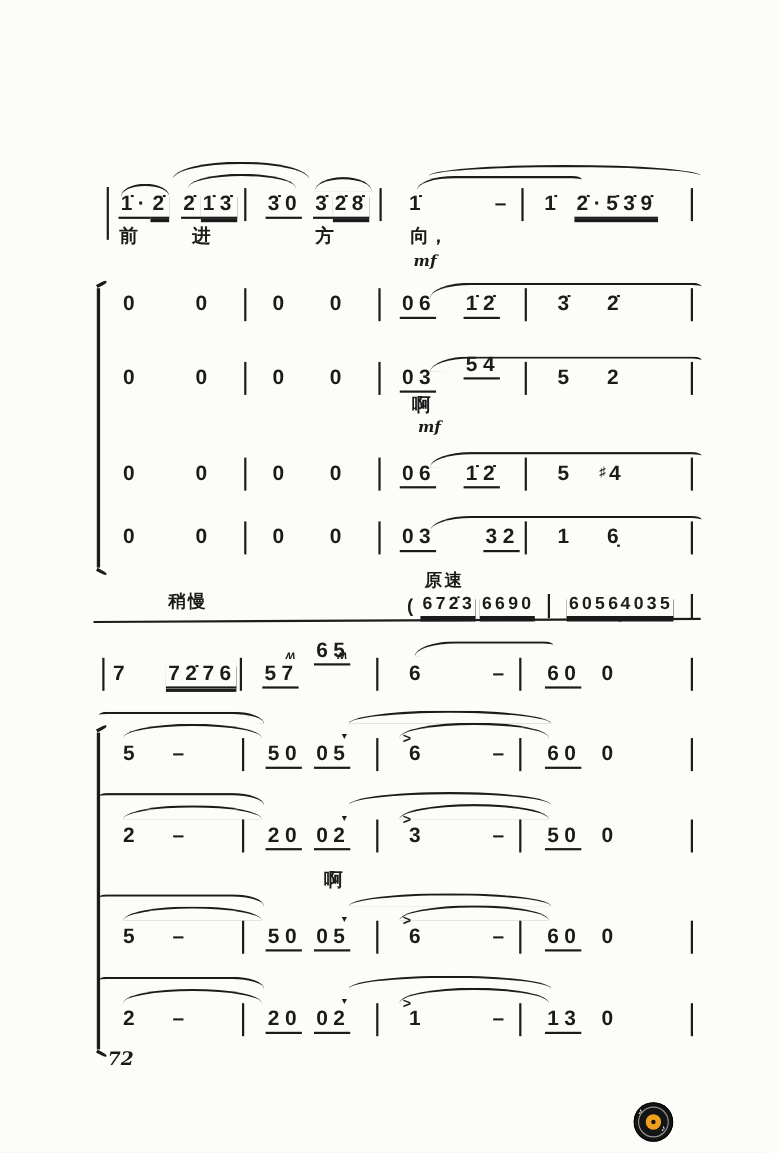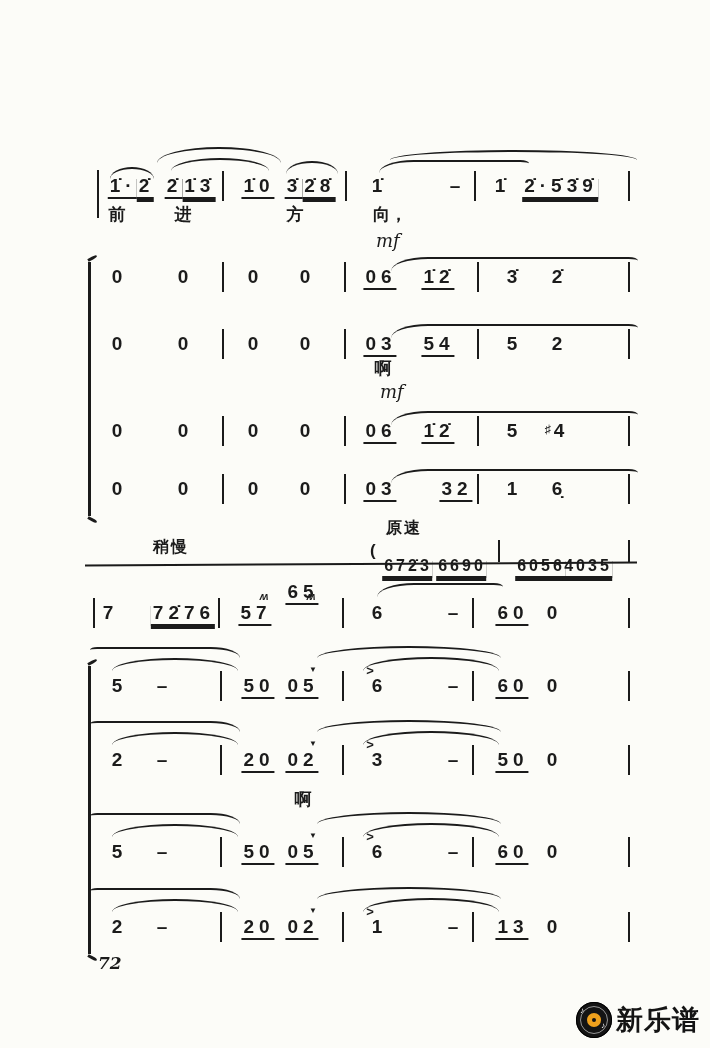--- a/index.html
+++ b/index.html
@@ -6,41 +6,41 @@
   html,body{margin:0;padding:0;background:#e9e9e9;}
   .sheet{position:relative;width:710px;height:1048px;background:#fcfcf8;overflow:hidden;
          font-family:"Liberation Sans",sans-serif;color:var(--ink);}
   
   .n{position:absolute;transform:translateX(-50%);font-weight:700;font-size:19px;
      line-height:19px;white-space:nowrap;letter-spacing:0;}
   .grp{position:absolute;transform:translateX(-50%);display:flex;align-items:flex-end;white-space:nowrap;}
   .sg{font-weight:700;font-size:19px;line-height:19px;letter-spacing:5px;padding:0 0 2px 2px;}
   .u1{border-bottom:2px solid var(--ink);}
   .u2{border-bottom:2px solid var(--ink);box-shadow:0 3px 0 var(--ink);}
-  .small .sg{font-size:16px;line-height:16px;letter-spacing:3px;margin-top:16px;}
+  .small .sg{font-size:16px;line-height:16px;letter-spacing:3px;}
   
   .bar{position:absolute;width:2px;height:30px;background:var(--ink);}
   
   .arc{position:absolute;border-top:2px solid var(--ink);}
   .sym{border-radius:50% 50% 0 0 / 100% 100% 0 0;}
   .flatR{border-radius:40px 10px 0 0 / 15px 4px 0 0;}
   .flatL{border-radius:10px 40px 0 0 / 4px 15px 0 0;}
   .line{position:absolute;border-top:2px solid var(--ink);transform:rotate(-0.3deg);}
   
   .bracket{position:absolute;width:3px;background:var(--ink);}
   .bracket::before,.bracket::after{content:"";position:absolute;left:0;width:10px;height:3px;
      background:var(--ink);border-radius:0 100% 100% 0;transform-origin:left center;}
   .bracket::before{top:-3px;transform:rotate(-28deg);}
   .bracket::after{bottom:-3px;transform:rotate(28deg);}
   
   .cjk{position:absolute;transform:translateX(-50%);font-weight:700;font-size:17px;
        font-family:"DejaVu Sans",sans-serif;white-space:nowrap;}
   .cjk-l{position:absolute;font-weight:700;font-size:16px;font-family:"DejaVu Sans",sans-serif;
        letter-spacing:2px;white-space:nowrap;}
-  .mf{position:absolute;font-family:"DejaVu Serif",serif;font-style:italic;font-weight:400;font-size:18px;}
+  .mf{position:absolute;font-family:"DejaVu Serif",serif;font-style:italic;font-weight:700;font-size:14px;}
   .mord{position:absolute;transform:translateX(-50%);font-style:italic;font-weight:700;font-size:11px;}
   .marc{position:absolute;transform:translateX(-50%);font-size:8px;line-height:8px;}
   .acc{position:absolute;transform:translateX(-50%);font-weight:700;font-size:13px;line-height:13px;}
   .sharp{font-weight:700;font-size:12px;line-height:12px;padding:0 1px 6px 0;align-self:center;}
   .paren{position:absolute;font-weight:700;font-size:17px;}
   .pageno{position:absolute;font-family:"DejaVu Serif",serif;font-style:italic;font-weight:700;font-size:17px;}
   
   .brand{position:absolute;left:576px;top:1002px;display:flex;align-items:center;}
   .disc{position:relative;width:36px;height:36px;border-radius:50%;background:#141414;
         box-shadow:inset 0 0 0 1px #000;}
@@ -68,21 +68,21 @@
   <div class="grp" style="left:131px;top:176px">
     <span class="sg u1">1̇·</span>
       <span class="sg u2">2̇</span>
   </div>
   <div class="grp" style="left:190px;top:176px">
     <span class="sg u1">2̇</span>
       <span class="sg u2">1̇3̇</span>
   </div>
   <div class="bar" style="left:222px;top:171px"></div>
   <div class="grp" style="left:258px;top:176px">
-    <span class="sg u1">1̇0</span>
+    <span class="sg u1">3̇0</span>
   </div>
   <div class="grp" style="left:310px;top:176px">
     <span class="sg u1">3̇</span>
       <span class="sg u2">2̇8̇</span>
   </div>
   <div class="bar" style="left:345px;top:171px"></div>
   <span class="n" style="left:377px;top:176px">1̇</span>
   <span class="n" style="left:455px;top:176px">–</span>
   <div class="bar" style="left:474px;top:171px"></div>
   <span class="n" style="left:500px;top:176px">1̇</span>
@@ -120,21 +120,21 @@
   <div class="arc flatR" style="left:391px;top:324px;width:247px;height:12px"></div>
   <span class="n" style="left:117px;top:334px">0</span>
   <span class="n" style="left:183px;top:334px">0</span>
   <div class="bar" style="left:222px;top:329px"></div>
   <span class="n" style="left:253px;top:334px">0</span>
   <span class="n" style="left:305px;top:334px">0</span>
   <div class="bar" style="left:344px;top:329px"></div>
   <div class="grp" style="left:380px;top:334px">
     <span class="sg u1">03</span>
   </div>
-  <div class="grp" style="left:438px;top:334px">
+  <div class="grp" style="left:438px;top:322px">
     <span class="sg u1">54</span>
   </div>
   <div class="bar" style="left:477px;top:329px"></div>
   <span class="n" style="left:512px;top:334px">5</span>
   <span class="n" style="left:557px;top:334px">2</span>
   <div class="bar" style="left:628px;top:329px"></div>
   <span class="cjk" style="left:383px;top:357px">啊</span>
   <span class="mf" style="left:380px;top:381px">mf</span>
 
   <div class="arc flatR" style="left:391px;top:411px;width:247px;height:12px"></div>
@@ -327,16 +327,15 @@
   <span class="pageno" style="left:98px;top:953px">72</span>
 
   <div class="brand">
     <div class="disc">
       <div class="ring"></div>
       <div class="label"></div>
       <div class="hole"></div>
       <div class="nt" style="left:4px;top:5px">♪</div>
       <div class="nt" style="left:25px;top:20px">♪</div>
     </div>
-    <span class="brand-name">新乐谱</span>
   </div>
 
 </div>
 
 </body></html>

